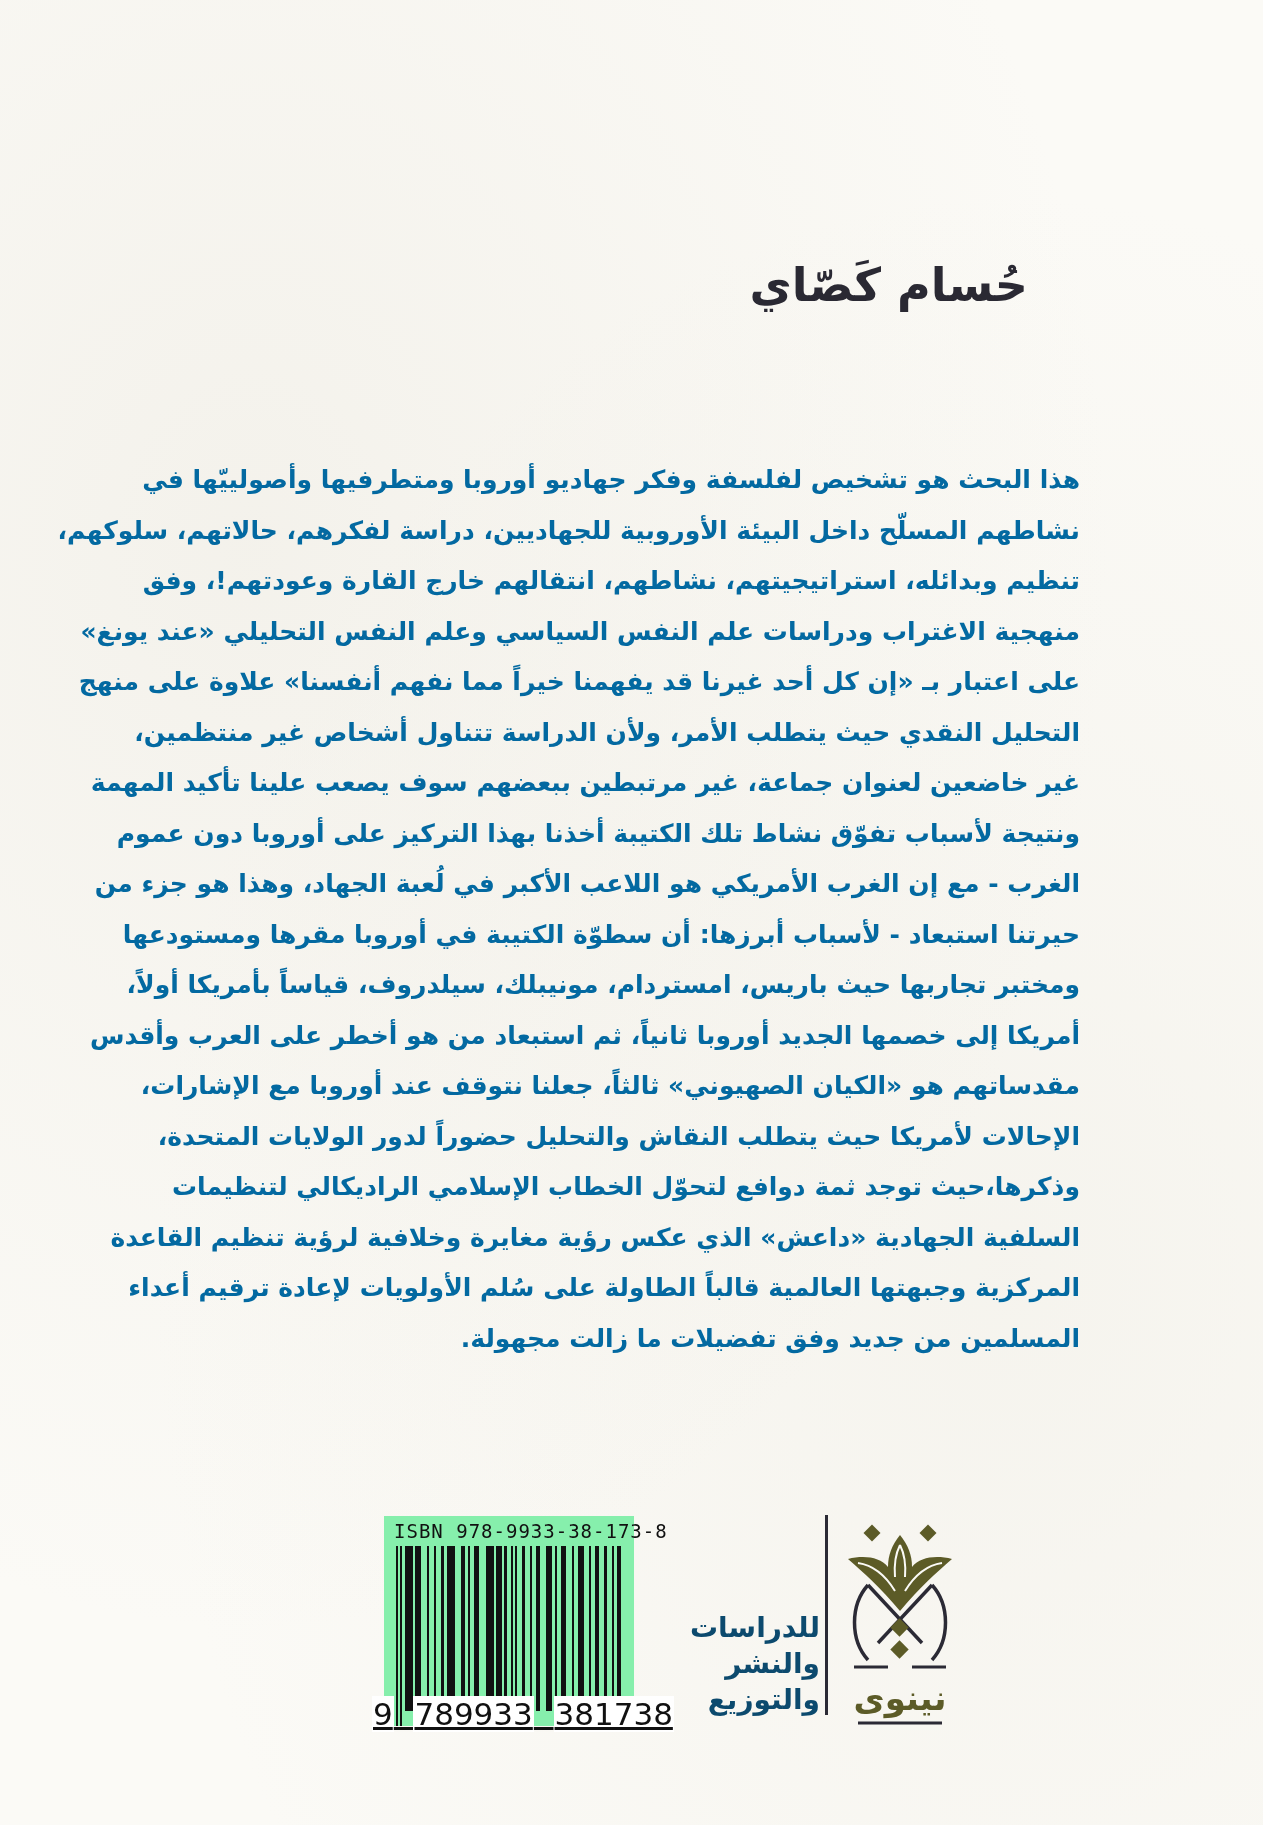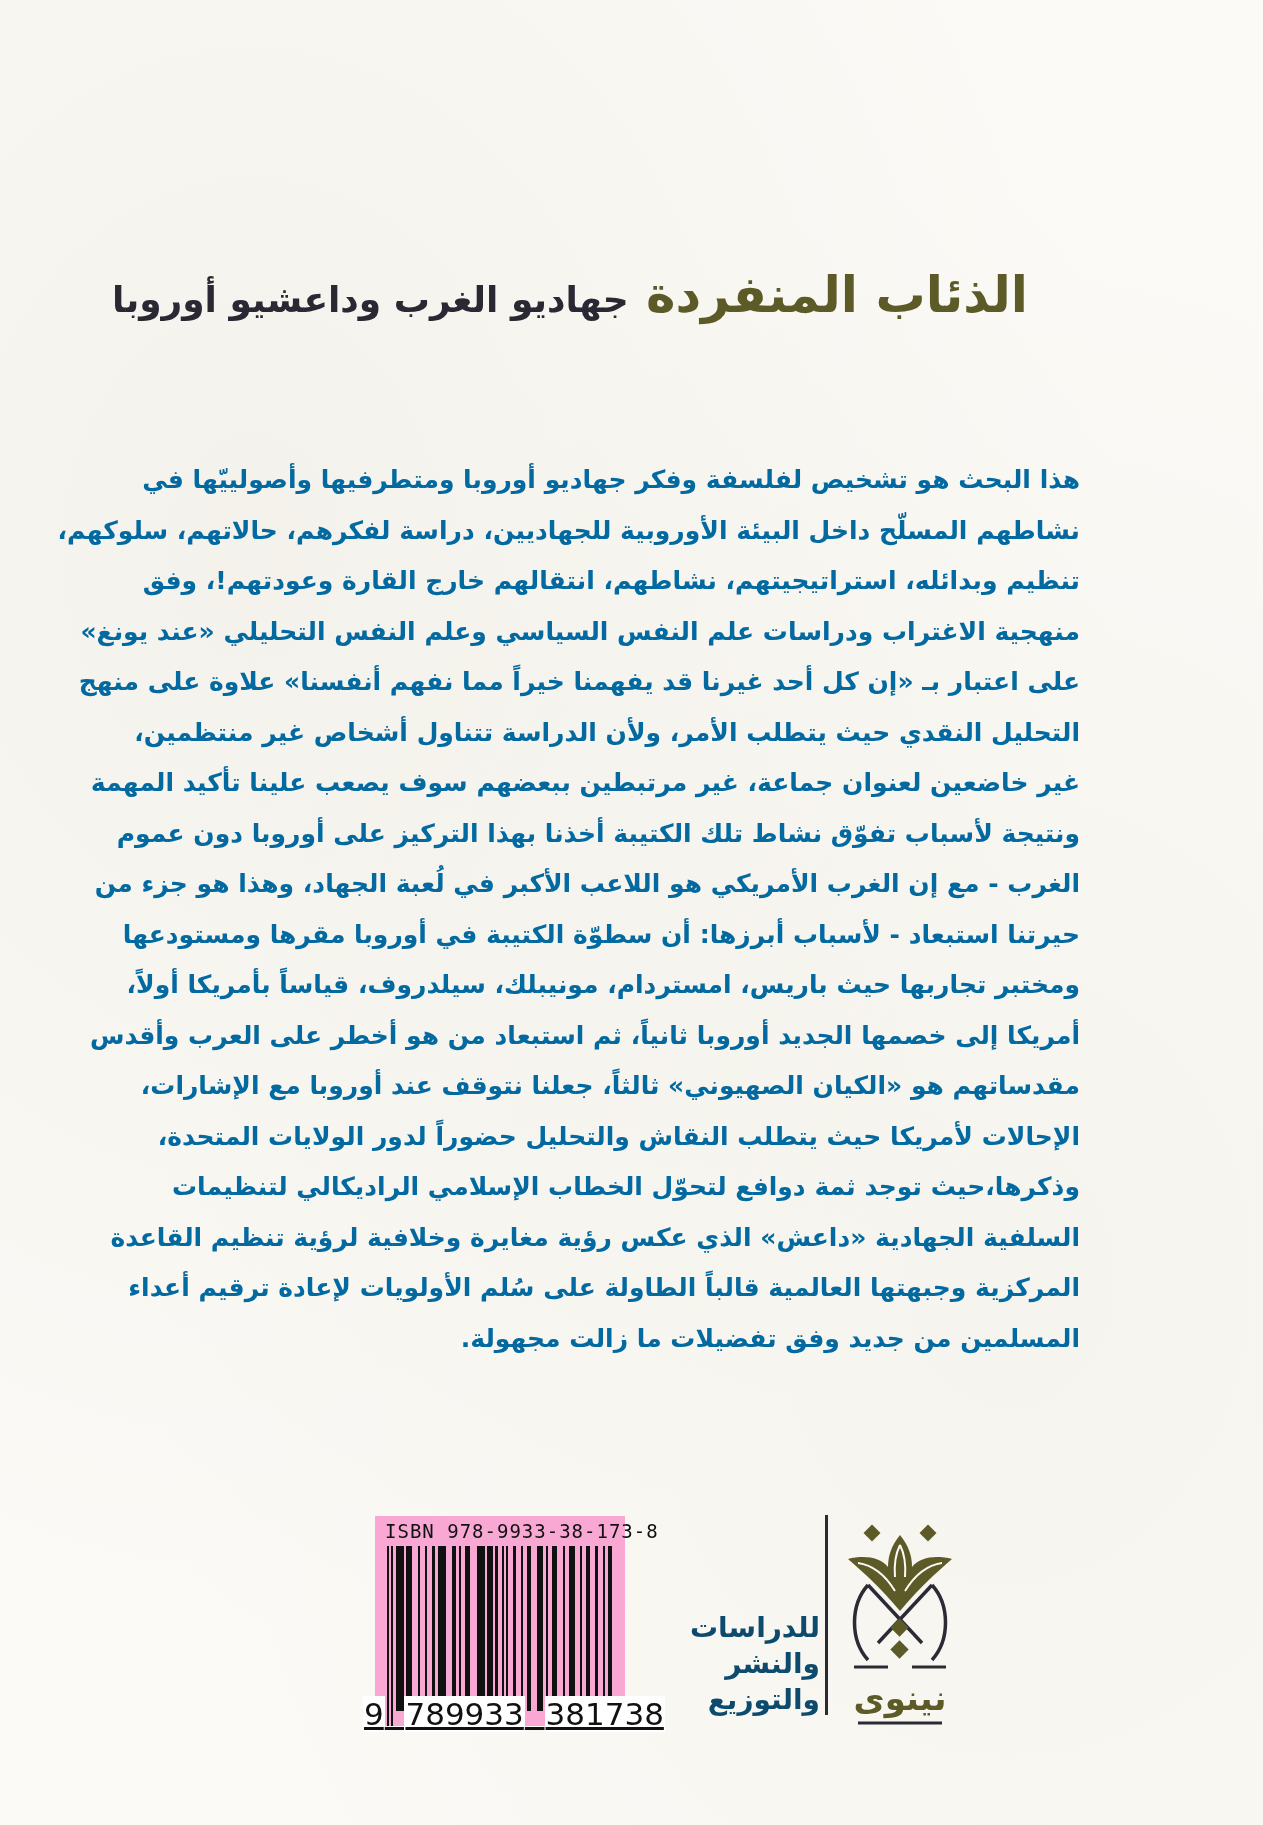--- a/index.html
+++ b/index.html
@@ -63,25 +63,25 @@
       font-size: 25px;
       font-weight: bold;
       line-height: 50.5px;
       color: #0369a1;
       white-space: nowrap;
       text-align-last: justify;
     }
     .blurb-line.last { text-align-last: right; }
     .barcode-block {
       position: absolute;
-      left: 375px;
+      left: 384px;
       top: 1516px;
       width: 250px;
       height: 210px;
-      background: #f9a8d4;
+      background: #86efac;
     }
     .isbn-text {
       position: absolute;
       left: 10px; top: 4px;
       font-family: "DejaVu Sans Mono", monospace;
       font-size: 19px;
       letter-spacing: 1px;
       color: #111;
       white-space: nowrap;
     }
@@ -133,24 +133,21 @@
       left: 150px; top: 10px;
       width: 120px; height: 220px;
     }
   </style>
 </head>
 <body>
 
 <div class="paper-texture"></div>
 
 <div class="header">
-  <div class="title-row">
-    <span class="title-main">الذئاب المنفردة</span>
-    <span class="title-sub">جهاديو الغرب وداعشيو أوروبا</span>
-  </div>
+  <div class="author">حُسام كَصّاي</div>
 </div>
 
 <div class="blurb" id="blurb">
     <div class="blurb-line">هذا البحث هو  تشخيص لفلسفة وفكر جهاديو أوروبا ومتطرفيها وأصولييّها في</div>
     <div class="blurb-line">نشاطهم المسلّح داخل البيئة الأوروبية للجهاديين، دراسة لفكرهم، حالاتهم، سلوكهم،</div>
     <div class="blurb-line">تنظيم وبدائله، استراتيجيتهم، نشاطهم، انتقالهم خارج القارة وعودتهم!، وفق</div>
     <div class="blurb-line">منهجية الاغتراب ودراسات علم النفس السياسي وعلم النفس التحليلي «عند يونغ»</div>
     <div class="blurb-line">على اعتبار بـ «إن كل أحد غيرنا قد يفهمنا خيراً مما نفهم أنفسنا» علاوة على منهج</div>
     <div class="blurb-line">التحليل النقدي حيث يتطلب الأمر، ولأن الدراسة تتناول أشخاص غير منتظمين،</div>
     <div class="blurb-line">غير خاضعين لعنوان جماعة، غير مرتبطين ببعضهم سوف يصعب علينا تأكيد المهمة</div>

